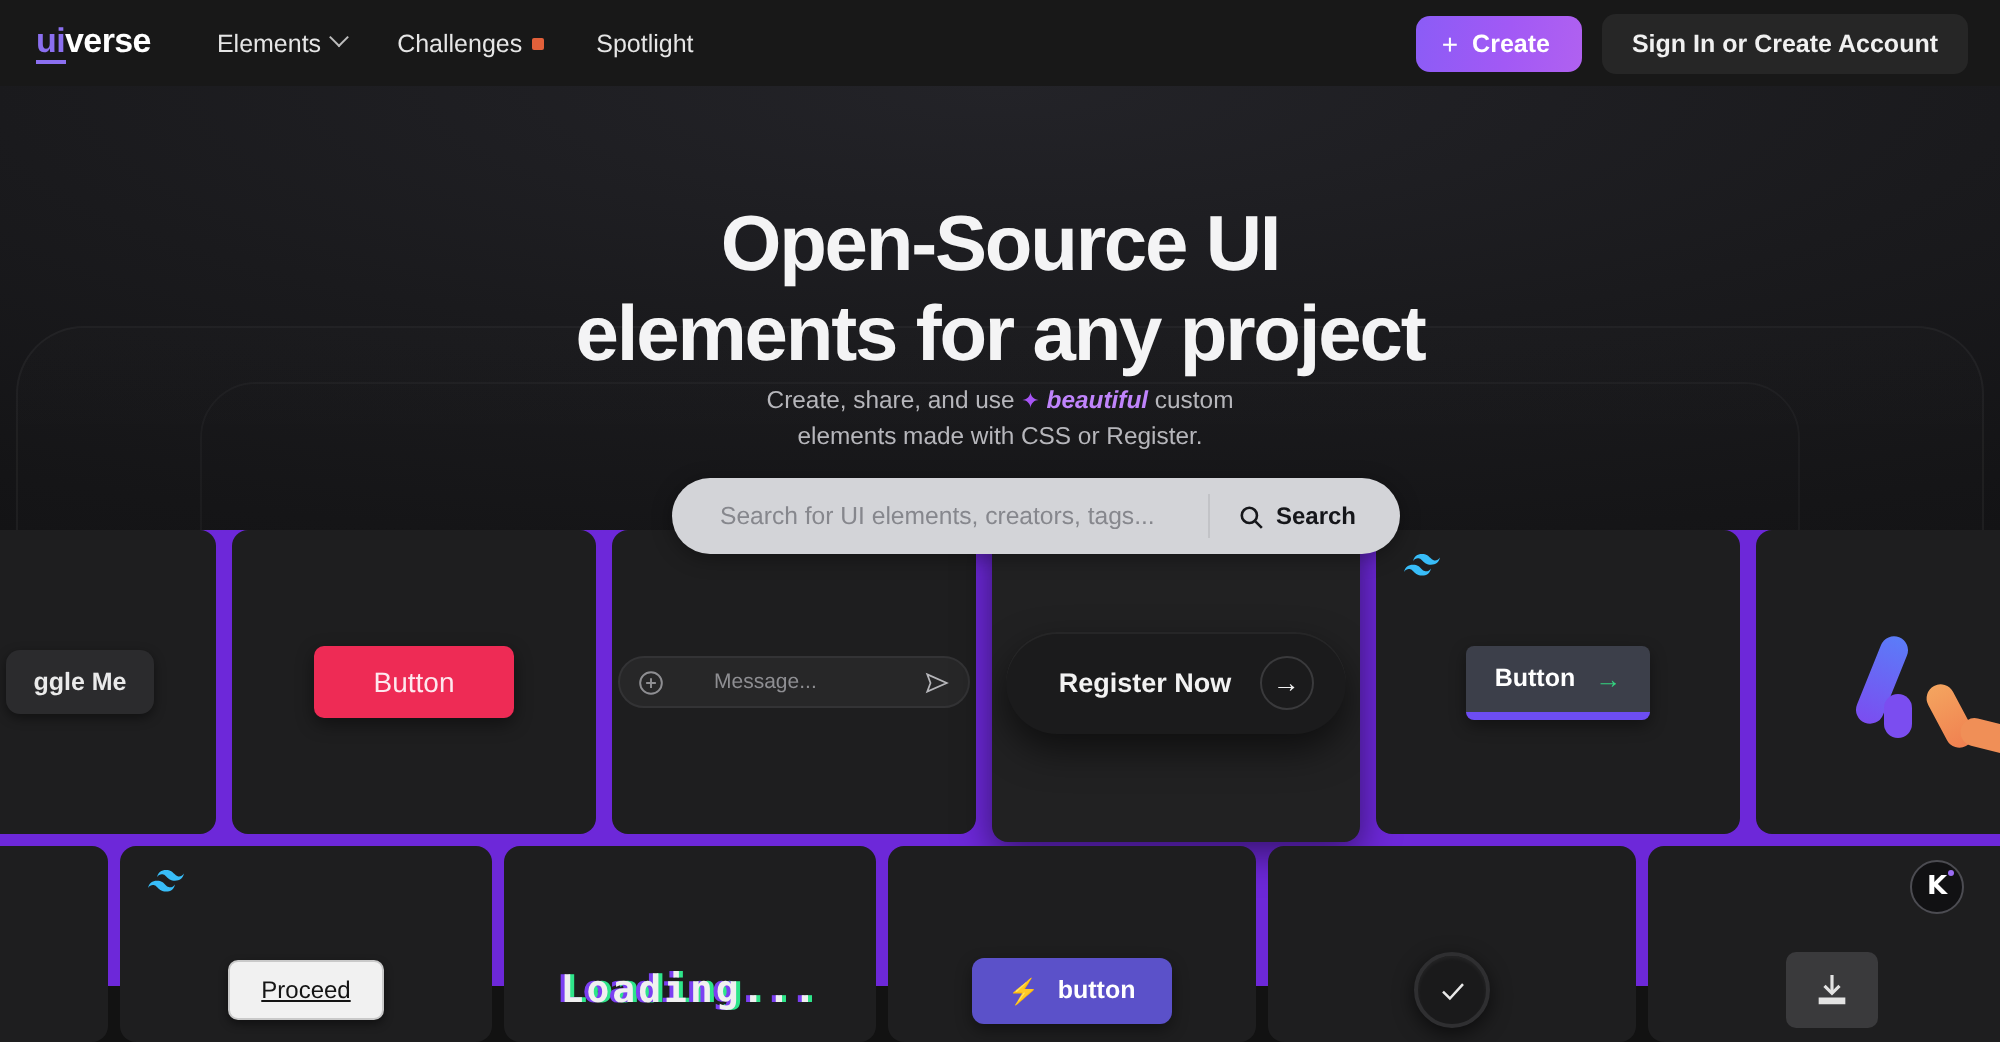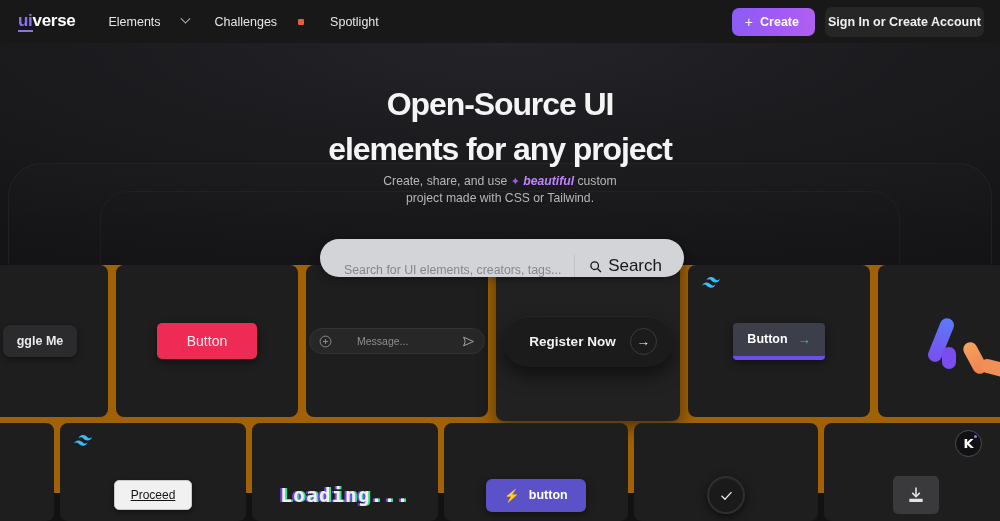--- a/index.html
+++ b/index.html
@@ -2,57 +2,57 @@
 <html><head>
 <meta charset="utf-8">
 <style>
   * { box-sizing: border-box; margin: 0; padding: 0; }
   html, body {
     width: 1000px; height: 521px;
     background: #121212;
     font-family: "Liberation Sans", sans-serif;
     overflow: hidden;
   }
-  .page { position: relative; width: 1000px; height: 493px; background: #a16207; }
+  .page { position: relative; width: 1000px; height: 493px; background: #6d28d9; }
 
   
   .header {
     position: absolute; top: 0; left: 0; width: 1000px; height: 43px;
     display: flex; align-items: center;
     background: #181818;
     z-index: 40;
   }
   .logo {
     margin-left: 18px; font-size: 17px; font-weight: 700; letter-spacing: -0.3px;
     display: flex; align-items: baseline;
   }
   .logo-ui { color: #8b6ff0; border-bottom: 2px solid #8b6ff0; line-height: 1.05; }
   .logo-verse { color: #ffffff; }
 
   .nav { display: flex; align-items: center; margin-left: 33px; gap: 26px; }
   .nav-item {
     color: #e6e6e6; font-size: 12.5px; font-weight: 500;
-    display: flex; align-items: center; gap: 21px; cursor: pointer;
+    display: flex; align-items: center; gap: 5px; cursor: pointer;
     white-space: nowrap;
   }
   .chev { width: 7px; height: 7px; border-right: 1.4px solid #bdbdbd; border-bottom: 1.4px solid #bdbdbd;
     transform: rotate(45deg) translate(-2px,-2px); display: inline-block; }
   .dot-badge { width: 6px; height: 6px; background: #e2603a; border-radius: 1px; display: inline-block; }
 
   .header-right { margin-left: auto; display: flex; align-items: center; gap: 10px; margin-right: 16px; }
   .btn-create {
     display: flex; align-items: center; gap: 7px;
     background: linear-gradient(100deg, #8b5cf6 0%, #a259f5 55%, #b061f0 100%);
     color: #fff; font-size: 12.5px; font-weight: 600;
     padding: 7px 16px 7px 13px; border-radius: 7px; border: none; cursor: pointer;
   }
   .plus-ic { font-size: 14px; line-height: 1; font-weight: 500; }
   .btn-signin {
     background: #262626; color: #f0f0f0; font-size: 12.5px; font-weight: 600;
-    padding: 8px 3px; border-radius: 7px; border: none; cursor: pointer; white-space: nowrap;
+    padding: 8px 15px; border-radius: 7px; border: none; cursor: pointer; white-space: nowrap;
   }
 
   
   .hero {
     position: absolute; top: 43px; left: 0; width: 1000px; height: 222px;
     background:
       radial-gradient(120% 140% at 50% 0%, #232328 0%, #1a1a1d 42%, #141416 75%, #111113 100%);
     overflow: hidden;
   }
   .hero-frame {
@@ -61,45 +61,45 @@
     border-radius: 34px;
     background: linear-gradient(180deg, rgba(255,255,255,0.012), rgba(255,255,255,0));
   }
   .hero-frame2 {
     position: absolute; left: 100px; top: 148px; width: 800px; height: 260px;
     border: 1px solid rgba(255,255,255,0.03);
     border-radius: 28px;
   }
   .hero-inner { position: relative; z-index: 3; text-align: center; }
   .hero-title {
-    margin-top: 41px; color: #f4f4f5;
-    font-size: 32px; line-height: 40px; font-weight: 700; letter-spacing: -1.1px;
+    margin-top: 60px; color: #f4f4f5;
+    font-size: 39px; line-height: 40px; font-weight: 700; letter-spacing: -1.1px;
   }
   .hero-title .line2 { display: block; margin-top: 5px; }
   .hero-sub {
     margin-top: 4px; color: #b6b6bb; font-size: 12.2px; line-height: 16.5px; font-weight: 400;
   }
   .sparkle { color: #a855f7; font-size: 11px; }
   .beautiful { color: #c084fc; font-style: italic; font-weight: 600; }
 
   .searchbar {
-    position: absolute; left: 320px; top: 239px; width: 364px; height: 38px;
+    position: absolute; left: 336px; top: 239px; width: 364px; height: 38px;
     background: #d3d4d8; border-radius: 19px;
-    display: flex; align-items: flex-end; z-index: 30;
+    display: flex; align-items: center; z-index: 30;
     box-shadow: 0 2px 10px rgba(0,0,0,0.35);
   }
   .search-input {
     flex: 1; background: transparent; border: none; outline: none;
     padding-left: 24px; font-family: "Liberation Sans", sans-serif;
     font-size: 12.3px; color: #55565c;
   }
   .search-input::placeholder { color: #86878d; }
   .search-go {
     display: flex; align-items: center; gap: 6px; padding: 0 22px 0 14px;
-    color: #15161a; font-size: 17px; font-weight: 400; cursor: pointer;
+    color: #15161a; font-size: 12px; font-weight: 700; cursor: pointer;
     border-left: 1px solid rgba(0,0,0,0.08); height: 22px;
   }
 
   
   .grid { position: absolute; top: 265px; left: 0; width: 1000px; height: 256px; }
   .card {
     position: absolute; background: #1e1e1f; border-radius: 8px;
     display: flex; align-items: center; justify-content: center;
     overflow: hidden;
   }
@@ -219,21 +219,21 @@
     <div class="hero-frame"></div>
     <div class="hero-frame2"></div>
     <div class="hero-inner">
       <h1 class="hero-title">
         <span>Open-Source UI</span>
         <span class="line2">elements for any project</span>
       </h1>
       <p class="hero-sub">
         <span>Create, share, and use </span><span class="sparkle">✦</span>
         <span class="beautiful">beautiful</span><span> custom</span><br>
-        <span>project made with CSS or Tailwind.</span>
+        <span>elements made with CSS or Register.</span>
       </p>
     </div>
   </div>
 
   <div class="searchbar">
     <input class="search-input" type="text" placeholder="Search for UI elements, creators, tags..." style="">
     <div class="search-go">
       <svg width="13" height="13" viewBox="0 0 24 24" fill="none" stroke="#15161a" stroke-width="2.4">
         <circle cx="10.5" cy="10.5" r="7"></circle>
           <line x1="16" y1="16" x2="22" y2="22"></line>

